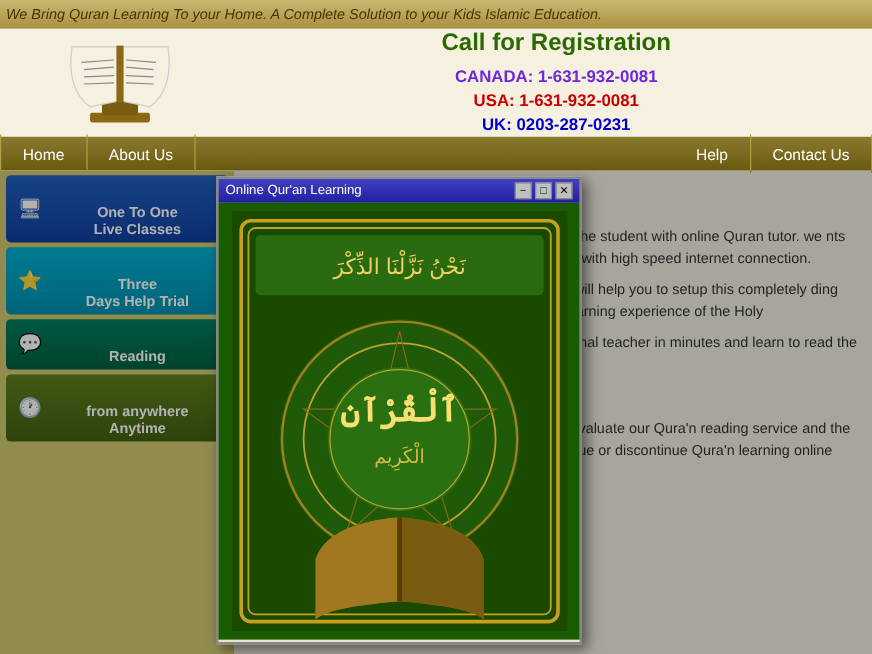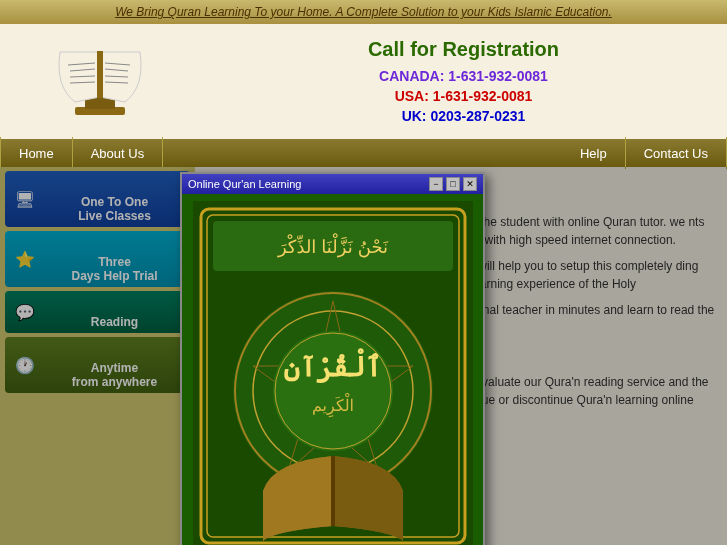--- a/index.html
+++ b/index.html
@@ -1,33 +1,31 @@
 <!DOCTYPE html>
 <html><head>
   <meta charset="utf-8">
   <style>
     * { margin: 0; padding: 0; box-sizing: border-box; }
     body { width: 727px; height: 545px; font-family: Arial, sans-serif; font-size: 12px; overflow: hidden; background: #f0ede0; }
 
     
     #top-banner {
       background: linear-gradient(to bottom, #c8b96e, #a89040);
-      text-align: center;
       padding: 5px;
       color: #4a3000;
       font-size: 12px;
       font-style: italic;
-      text-decoration: underline;
     }
 
     
     #header {
       display: flex;
       background: #f5f0e0;
-      height: 115px;
+      height: 90px;
     }
     #header-logo {
       width: 200px;
       display: flex;
       align-items: center;
       justify-content: center;
       padding: 10px;
     }
     #header-right {
       flex: 1;
@@ -265,22 +263,22 @@
     </div>
     <div class="sidebar-btn btn-teal">
       <div class="sidebar-btn-icon">💬</div>
       <div class="sidebar-btn-text">
         <div>Reading</div>
       </div>
     </div>
     <div class="sidebar-btn btn-olive">
       <div class="sidebar-btn-icon">🕐</div>
       <div class="sidebar-btn-text">
+        <div>from anywhere</div>
         <div>Anytime</div>
-        <div>from anywhere</div>
       </div>
     </div>
   </div>
 
   <div id="content-area">
     <div id="reading-tab">Reading</div>
     <br>
     <p>where in the USA, Canada and UK. We are onnect the student with online Quran tutor. we nts of any age in USA, Canada and UK can s computer with high speed internet connection.</p>
     <p>
       <span>mmunicate by top quality screen sharing kype. We will help you to setup this completely ding lessons. Try three free no obligation e one to one learning experience of the Holy</span>

